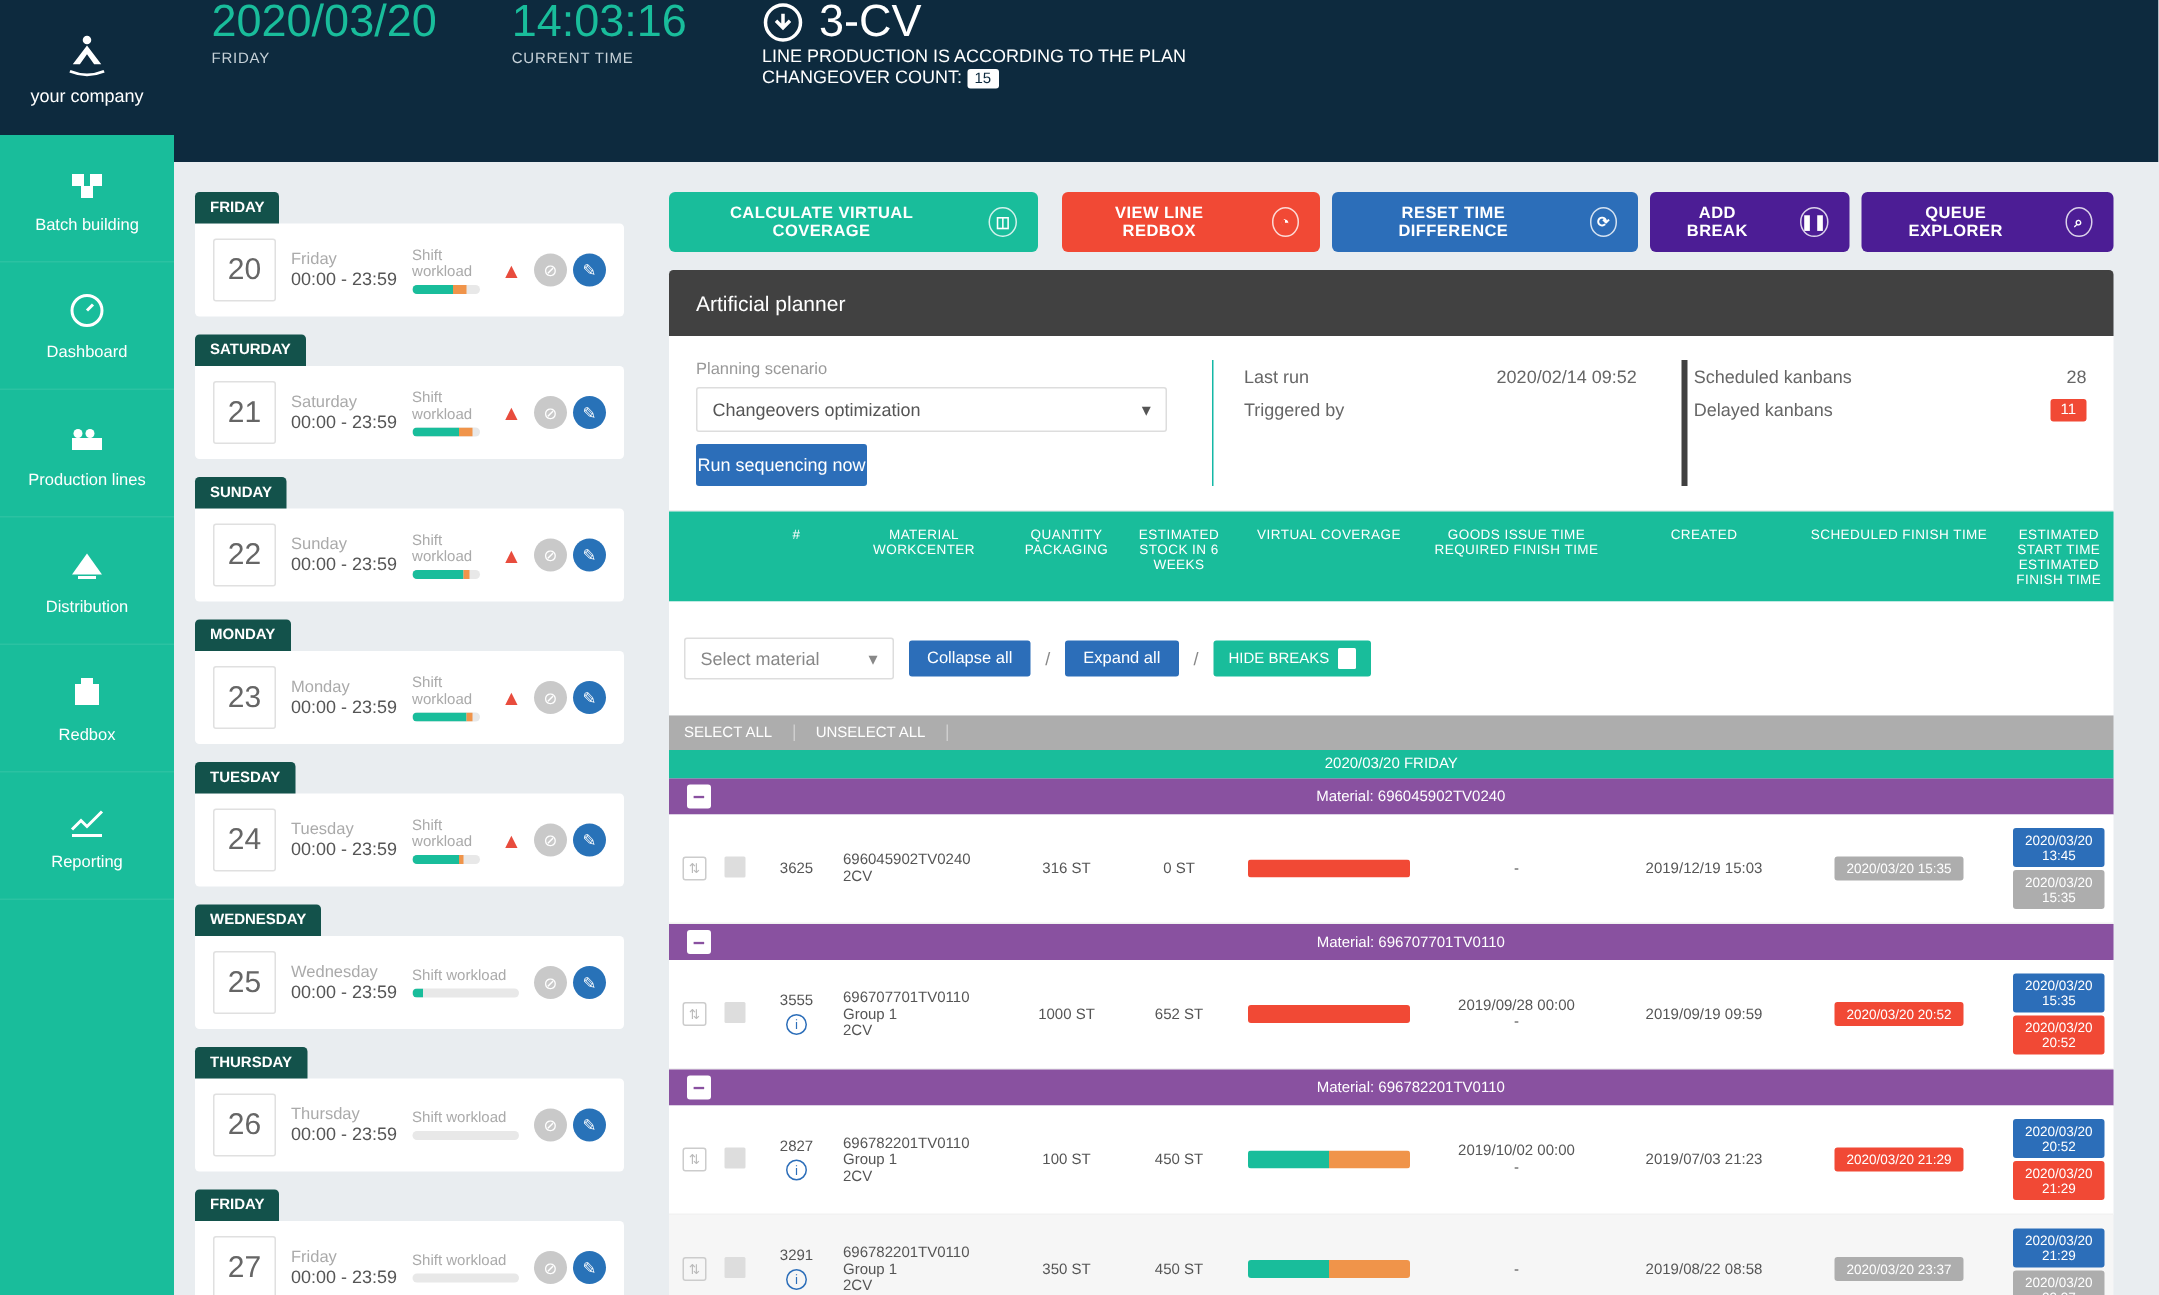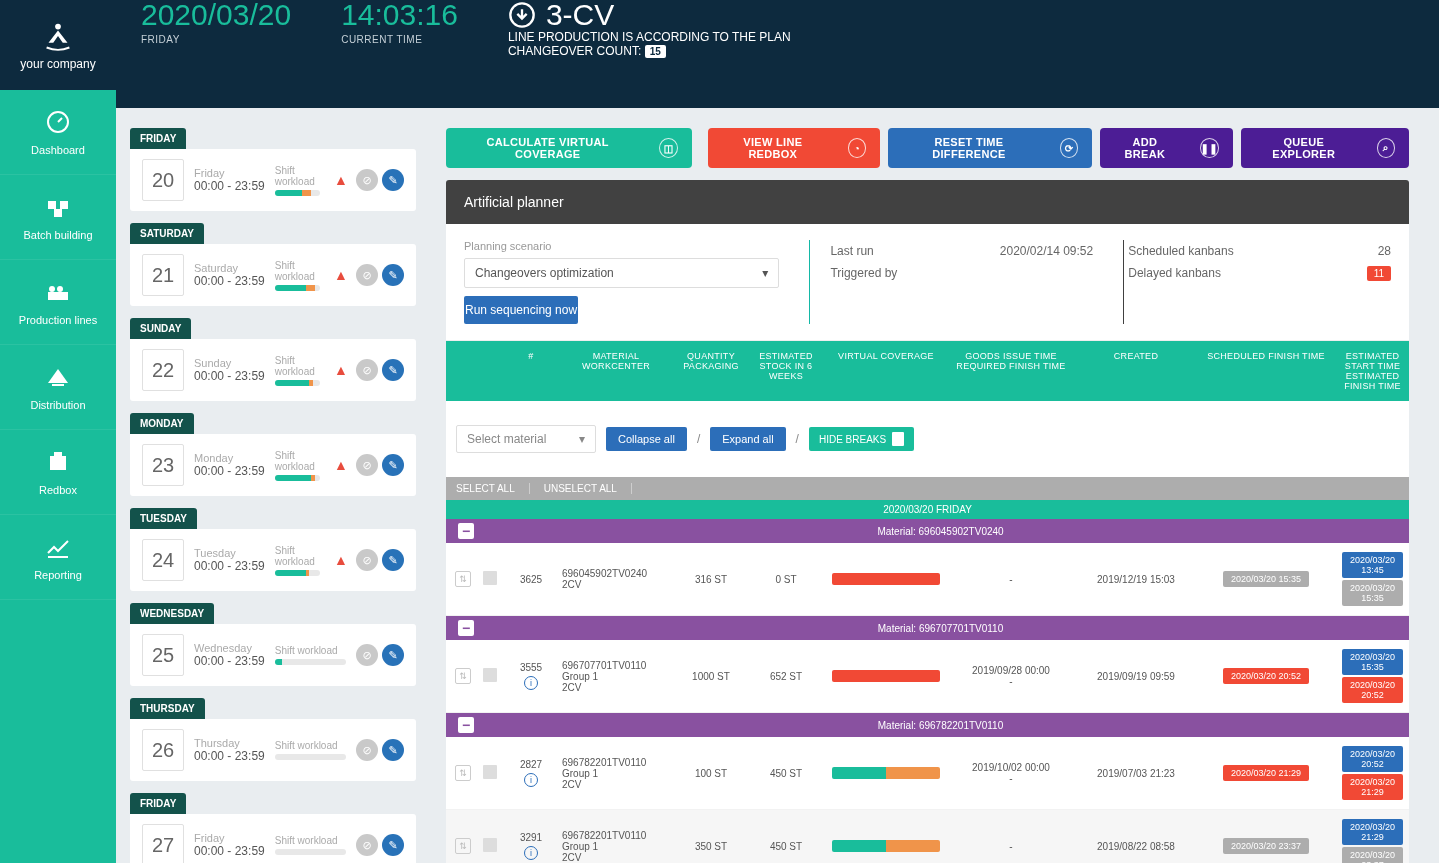--- a/index.html
+++ b/index.html
@@ -9,21 +9,21 @@
 .logo{background:#0d2a3e;height:90px;display:flex;flex-direction:column;align-items:center;justify-content:center;color:#fff;font-size:12px}
 .logo svg{width:44px;height:38px}
 .nav-item{height:85px;display:flex;flex-direction:column;align-items:center;justify-content:center;color:#fff;font-size:11px;border-bottom:1px solid rgba(255,255,255,.08);cursor:pointer}
 .nav-item svg{width:28px;height:28px;margin-bottom:8px}
 .header{background:#0d2a3e;height:108px;color:#fff;display:flex;align-items:flex-start;padding:0 25px;gap:50px}
 .hdr-block .big{font-size:30px;font-weight:300;color:#19bd9b;line-height:1}
 .hdr-block .sub{font-size:10px;color:#c5d0d7;letter-spacing:.5px;margin-top:4px}
 .hdr-line{display:flex;align-items:center;gap:10px}
 .hdr-line svg{width:28px;height:28px}
 .hdr-line .big{font-size:30px;font-weight:300;color:#fff}
-.badge-sm{background:#fff;color:#0d2a3e;padding:1px 5px;border-radius:2px;font-size:10px;font-weight:bold}
+.badge-sm{background:#fff;color:#0d2a3e;padding:1px 5px;border-radius:2px;font-size:10px;font-weight:normal}
 .main{flex:1;display:flex;flex-direction:column}
 .content{display:flex;flex:1}
 .daylist{width:314px;padding:20px 14px;overflow-y:auto}
 .daycard{margin-bottom:12px}
 .daytab{display:inline-block;background:#13524b;color:#fff;font-size:10px;font-weight:bold;padding:5px 10px;border-radius:3px 3px 0 0}
 .daybody{background:#fff;padding:10px 12px;display:flex;align-items:center;gap:10px;border-radius:0 3px 3px 3px}
 .daynum{width:42px;height:42px;border:1px solid #e0e0e0;border-radius:2px;display:flex;align-items:center;justify-content:center;font-size:20px;color:#666}
 .dayinfo .dn{font-size:11px;color:#aaa}
 .dayinfo .dt{font-size:12px;color:#555}
 .dayload{flex:1}
@@ -100,32 +100,32 @@
       <svg viewBox="0 0 40 40">
           <circle cx="20" cy="8" r="3" fill="#fff"></circle>
           <path d="M20 12 L10 25 L15 25 L20 18 L25 25 L30 25 Z" fill="#fff"></path>
           <path d="M8 30 Q20 35 32 30" stroke="#fff" stroke-width="2" fill="none"></path>
         </svg>
       <div>your company</div>
     </div>
     <div id="nav">
         <div class="nav-item">
       <svg viewBox="0 0 28 28">
-            <circle cx="14" cy="14" r="10" fill="none" stroke="#fff" stroke-width="2"></circle>
-            <path d="M14 14 L18 10" stroke="#fff" stroke-width="2"></path>
-          </svg>
-      <div>Dashboard</div>
-    </div>
-        <div class="nav-item">
-      <svg viewBox="0 0 28 28">
             <rect x="4" y="8" width="8" height="8" fill="#fff"></rect>
             <rect x="16" y="8" width="8" height="8" fill="#fff"></rect>
             <rect x="10" y="16" width="8" height="8" fill="#fff"></rect>
           </svg>
       <div>Batch building</div>
+    </div>
+        <div class="nav-item">
+      <svg viewBox="0 0 28 28">
+            <circle cx="14" cy="14" r="10" fill="none" stroke="#fff" stroke-width="2"></circle>
+            <path d="M14 14 L18 10" stroke="#fff" stroke-width="2"></path>
+          </svg>
+      <div>Dashboard</div>
     </div>
         <div class="nav-item">
       <svg viewBox="0 0 28 28">
             <rect x="4" y="14" width="20" height="8" fill="#fff"></rect>
             <circle cx="8" cy="11" r="3" fill="#fff"></circle>
             <circle cx="16" cy="11" r="3" fill="#fff"></circle>
           </svg>
       <div>Production lines</div>
     </div>
         <div class="nav-item">
@@ -389,21 +389,21 @@
           <div class="pb-col" style="border-left:1px solid #14b8a6;padding-left:20px">
             <div class="kv">
                 <span>Last run</span>
                 <span>2020/02/14 09:52</span>
               </div>
             <div class="kv">
                 <span>Triggered by</span>
                 <span></span>
               </div>
           </div>
-          <div class="pb-col" style="border-left:1px solid #404040;padding-left:4px">
+          <div class="pb-col" style="border-left:4px solid #404040;padding-left:4px">
             <div class="kv">
                 <span>Scheduled kanbans</span>
                 <span>28</span>
               </div>
             <div class="kv">
                 <span>Delayed kanbans</span>
                 <span class="badge-red">11</span>
               </div>
           </div>
         </div>

